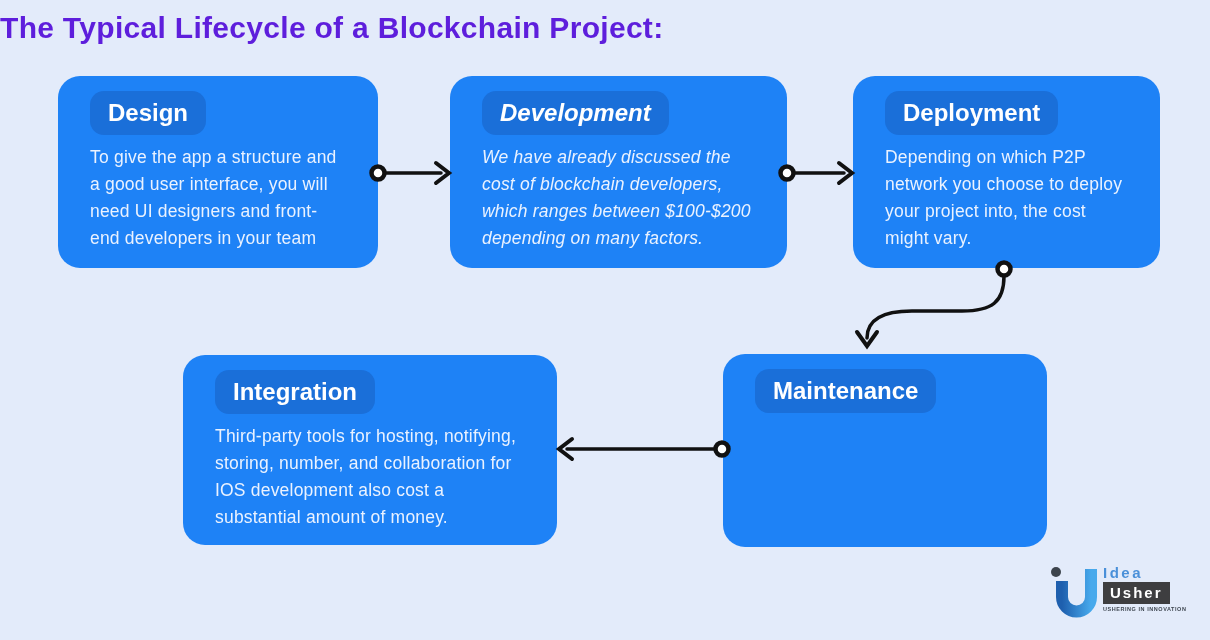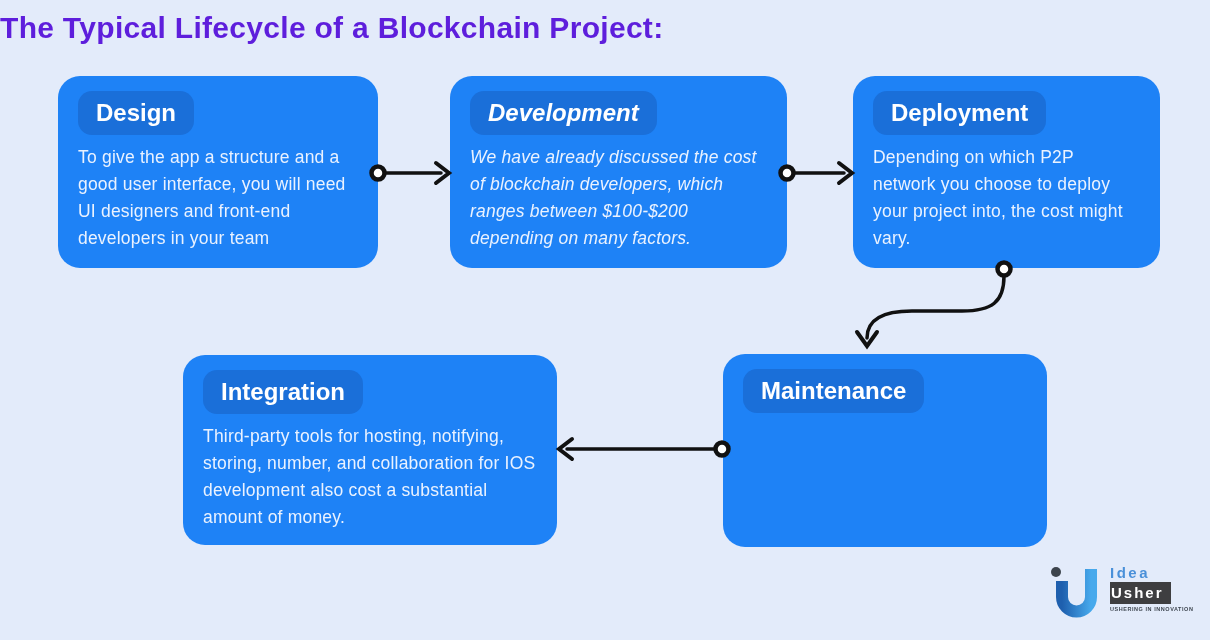--- a/index.html
+++ b/index.html
@@ -14,21 +14,21 @@
     position:absolute;top:11px;left:0;right:0;
     text-align:left;
     font-size:30px;font-weight:bold;
     color:#5E1EDC;
     letter-spacing:0.3px;
   }
   .card{
     position:absolute;
     background:#1E82F6;
     border-radius:22px;
-    padding:15px 20px;
+    padding:15px 32px;
     box-sizing:border-box;
     color:#fff;
   }
   .badge{
     display:inline-block;
     background:#1A6FD9;
     border-radius:14px;
     padding:8px 18px;
     font-size:24px;
     font-weight:bold;
@@ -54,31 +54,31 @@
   .arrows path, .arrows line{
     stroke:#111;stroke-width:3.5;fill:none;stroke-linecap:round;
   }
   .arrows .head{stroke-width:4;stroke-linejoin:miter;}
   .arrows circle{
     fill:#fff;stroke:#111;stroke-width:4.5;
   }
 
   .logo{
     position:absolute;left:1048px;top:564px;
-    display:flex;align-items:flex-start;gap:10px;
+    display:flex;align-items:flex-start;gap:3px;
   }
   .logo-right{display:flex;flex-direction:column;align-items:flex-start;}
   .logo-idea{
     font-size:15px;font-weight:bold;color:#4A90D9;
     letter-spacing:2.5px;line-height:17px;
   }
   .logo-usher-box{
     background:#3E3E40;color:#fff;
     font-size:15px;font-weight:bold;letter-spacing:2px;
-    padding:2px 7px 3px 1px;line-height:17px;
+    padding:2px 7px 3px 7px;line-height:17px;
     margin-top:1px;
     text-align:right;
   }
   .logo-tagline{
     font-size:5.5px;color:#3E4650;letter-spacing:0.55px;
     margin-top:2px;white-space:nowrap;font-weight:bold;
   }
 </style>
 </head>
 <body>

